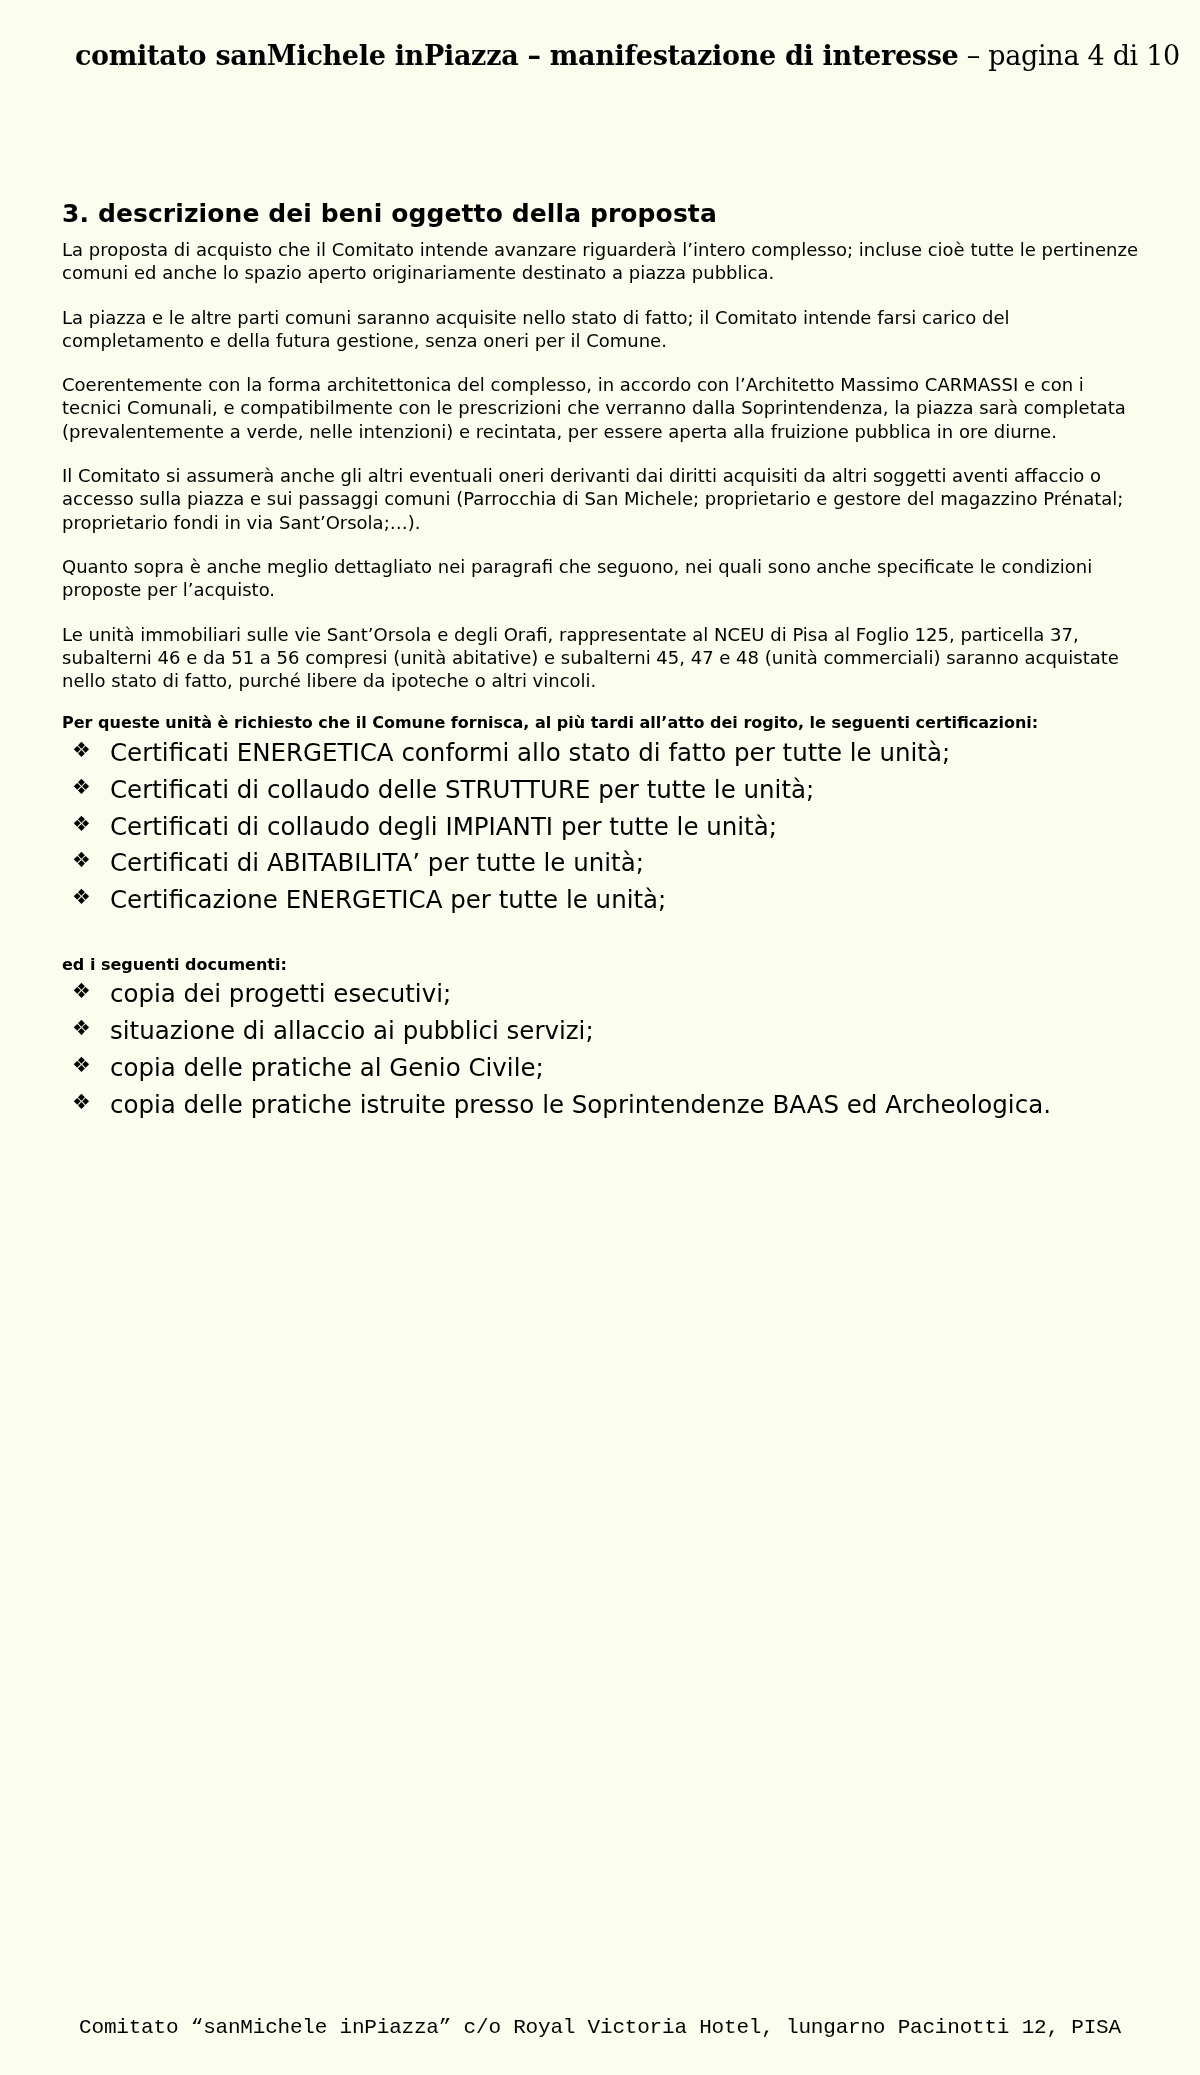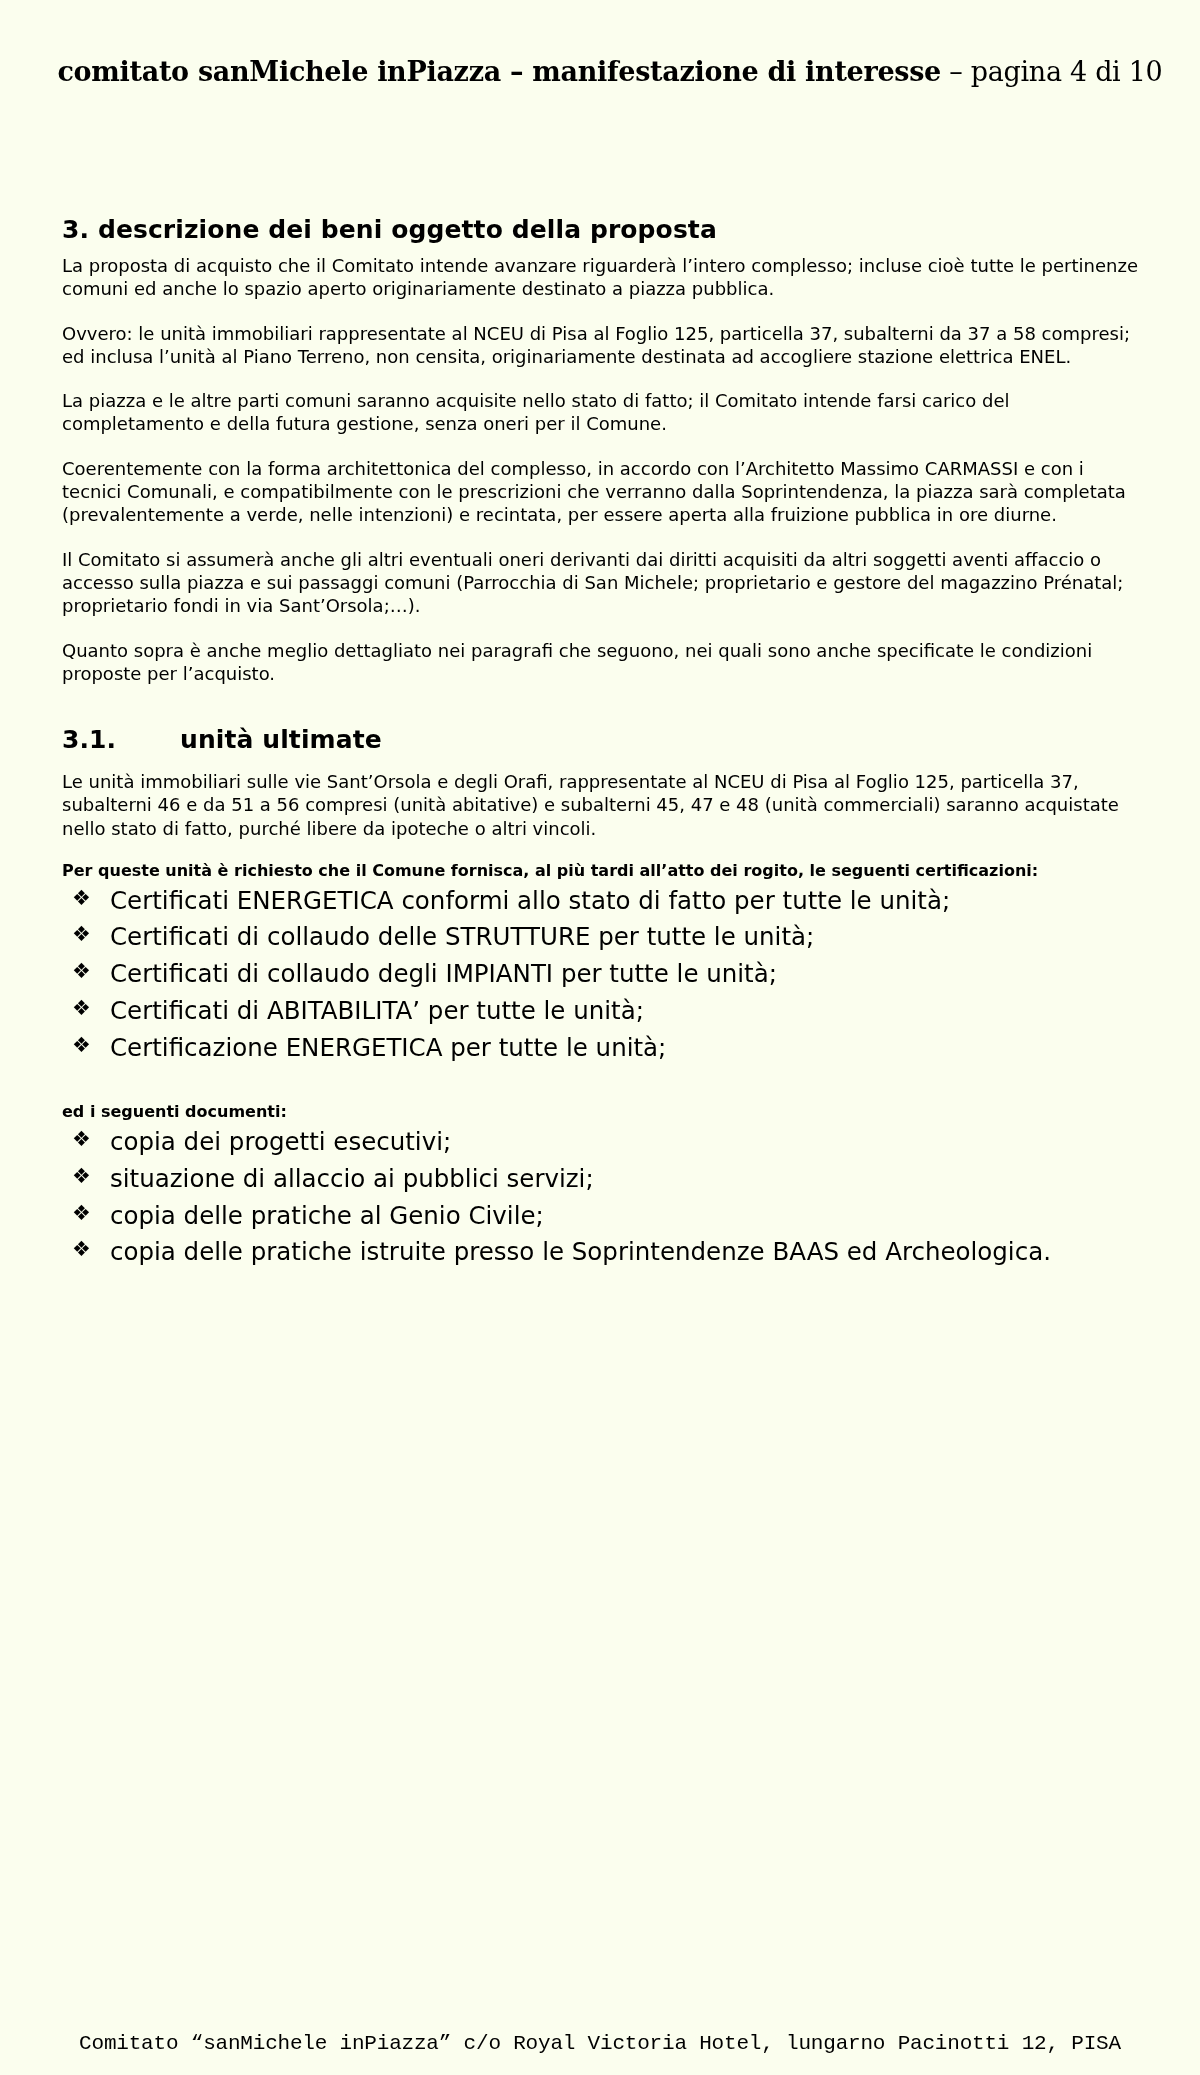--- a/index.html
+++ b/index.html
@@ -15,29 +15,28 @@
     overflow: hidden;
   }
   .page {
     position: relative;
     width: 1200px;
     height: 2075px;
     box-sizing: border-box;
     padding: 0;
   }
   .header {
-    text-align: center;
+    text-align: right;
     font-family: "DejaVu Serif", serif;
     font-size: 27px;
     letter-spacing: -0.3px;
     padding-top: 40px;
     padding-left: 40px;
     padding-right: 20px;
     white-space: nowrap;
-    margin-top: 16px;
   }
   .header .bold {
     font-weight: bold;
   }
   .content {
     padding: 0 60px 0 62px;
     margin-top: 128px;
   }
   h2.section-title {
     font-size: 25px;
@@ -106,29 +105,25 @@
 
   <div class="header">
     <span class="bold">comitato sanMichele inPiazza – manifestazione di interesse</span><span> – pagina 4 di 10</span>
   </div>
 
   <div class="content">
 
     <h2 class="section-title">3. descrizione dei beni oggetto della proposta</h2>
 
     <p class="para">La proposta di acquisto che il Comitato intende avanzare riguarderà l’intero complesso; incluse cioè tutte le pertinenze comuni ed anche lo spazio aperto originariamente destinato a piazza pubblica.</p>
-    <p class="para">Ovvero: le unità immobiliari rappresentate al NCEU di Pisa al Foglio 125, particella 37, subalterni da 37 a 58 compresi; ed inclusa l’unità al Piano Terreno, non censita, originariamente destinata ad accogliere stazione elettrica ENEL.</p>
     <p class="para">La piazza e le altre parti comuni saranno acquisite nello stato di fatto; il Comitato intende farsi carico del completamento e della futura gestione, senza oneri per il Comune.</p>
     <p class="para">Coerentemente con la forma architettonica del complesso, in accordo con l’Architetto Massimo CARMASSI e con i tecnici Comunali, e compatibilmente con le prescrizioni che verranno dalla Soprintendenza, la piazza sarà completata (prevalentemente a verde, nelle intenzioni) e recintata, per essere aperta alla fruizione pubblica in ore diurne.</p>
     <p class="para">Il Comitato si assumerà anche gli altri eventuali oneri derivanti dai diritti acquisiti da altri soggetti aventi affaccio o accesso sulla piazza e sui passaggi comuni (Parrocchia di San Michele; proprietario e gestore del magazzino Prénatal; proprietario fondi in via Sant’Orsola;…).</p>
     <p class="para">Quanto sopra è anche meglio dettagliato nei paragrafi che seguono, nei quali sono anche specificate le condizioni proposte per l’acquisto.</p>
 
-    <h3 class="subsection-title">
-      <span class="num">3.1.</span><span>unità ultimate</span>
-    </h3>
 
     <p class="para">Le unità immobiliari sulle vie Sant’Orsola e degli Orafi, rappresentate al NCEU di Pisa al Foglio 125, particella 37, subalterni 46 e da 51 a 56 compresi (unità abitative) e subalterni 45, 47 e 48 (unità commerciali) saranno acquistate nello stato di fatto, purché libere da ipoteche o altri vincoli.</p>
 
     <p class="lead-in">Per queste unità è richiesto che il Comune fornisca, al più tardi all’atto dei rogito, le seguenti certificazioni:</p>
 
     <ul class="bullets">
       <li><span class="bullet-mark">❖</span><span>Certificati ENERGETICA conformi allo stato di fatto per tutte le unità;</span></li>
       <li><span class="bullet-mark">❖</span><span>Certificati di collaudo delle STRUTTURE per tutte le unità;</span></li>
       <li><span class="bullet-mark">❖</span><span>Certificati di collaudo degli IMPIANTI per tutte le unità;</span></li>
       <li><span class="bullet-mark">❖</span><span>Certificati di ABITABILITA’ per tutte le unità;</span></li>

